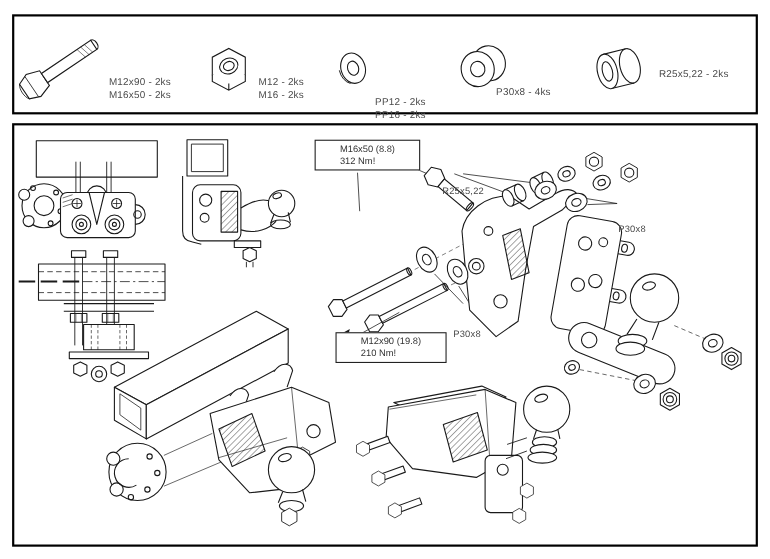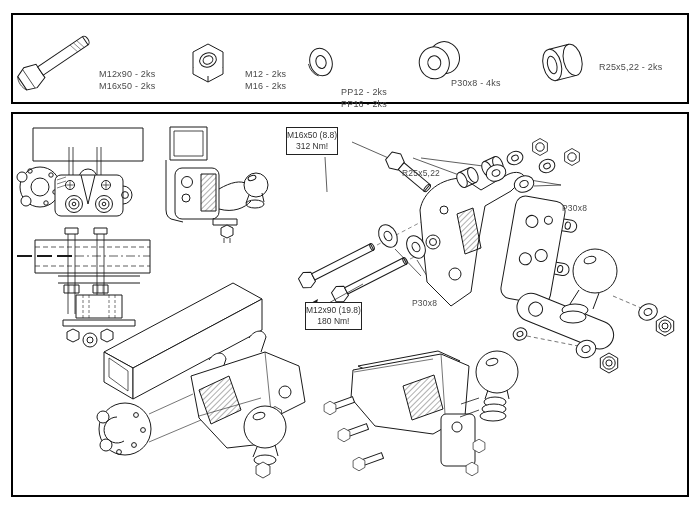--- a/index.html
+++ b/index.html
@@ -4,21 +4,21 @@
 <style>
   html,body{margin:0;padding:0;background:#fff;}
   body{width:700px;height:508px;position:relative;font-family:"Liberation Sans",sans-serif;color:#3a3a3a;}
   .panel{position:absolute;border:2px solid #000;background:#fff;box-sizing:border-box;}
   #parts-panel{left:11px;top:13px;width:678px;height:91px;}
   #assembly-panel{left:11px;top:112px;width:678px;height:385px;}
   .inner{position:absolute;inset:0;}
   svg{position:absolute;left:0;top:0;}
   .lbl{position:absolute;font-size:9px;line-height:12px;letter-spacing:.2px;color:#4a4a4a;white-space:nowrap;margin-top:22px;}
   .box-lbl{position:absolute;border:1px solid #222;background:#fff;font-size:8.5px;line-height:11px;
-           padding:2px 0;text-align:center;color:#333;white-space:nowrap;}
+           padding:2px 22px;color:#333;white-space:nowrap;}
 </style>
 </head>
 <body>
 
 <div class="panel" id="parts-panel">
   <div class="inner">
     <svg width="672" height="85" viewBox="0 0 672 85" stroke="#1a1a1a" fill="none" stroke-width="1">
 
       <g transform="translate(20,61) rotate(-34)">
         <polygon points="-13,-8 -3,-12 9,-8 9,8 -3,12 -13,8" fill="#fff"></polygon>
@@ -51,21 +51,21 @@
         <ellipse cx="13" cy="0" rx="9" ry="16" fill="#fff"></ellipse>
         <path d="M-8,-16 L13,-16 M-8,16 L13,16"></path>
         <ellipse cx="-8" cy="0" rx="9" ry="16" fill="#fff"></ellipse>
         <ellipse cx="-8" cy="0" rx="4.5" ry="9"></ellipse>
       </g>
     </svg>
     <div class="lbl" style="left:86px;top:31px">
       <div>M12x90 - 2ks</div>
       <div>M16x50 - 2ks</div>
     </div>
-    <div class="lbl" style="left:232px;top:31px">
+    <div class="lbl" style="left:222px;top:31px">
       <div>M12 - 2ks</div>
       <div>M16 - 2ks</div>
     </div>
     <div class="lbl" style="left:328px;top:49px">
       <div>PP12 - 2ks</div>
       <div>PP16 - 2ks</div>
     </div>
     <div class="lbl" style="left:438px;top:40px">
       <div>P30x8 - 4ks</div>
     </div>
@@ -317,19 +317,19 @@
           <circle cx="596" cy="249" r="3.1"></circle>
       </g>
     </svg>
 
     <div class="box-lbl" style="left:273px;top:13px">
       <div>M16x50 (8.8)</div>
       <div>312 Nm!</div>
     </div>
     <div class="box-lbl" style="left:292px;top:188px">
       <div>M12x90 (19.8)</div>
-      <div>180 Nm!</div>
+      <div>210 Nm!</div>
     </div>
     <div class="lbl" style="left:389px;top:31px;font-size:8.5px">R25x5,22</div>
     <div class="lbl" style="left:549px;top:66px;font-size:8.5px">P30x8</div>
     <div class="lbl" style="left:399px;top:161px;font-size:8.5px">P30x8</div>
   </div>
 </div>
 
 </body></html>

